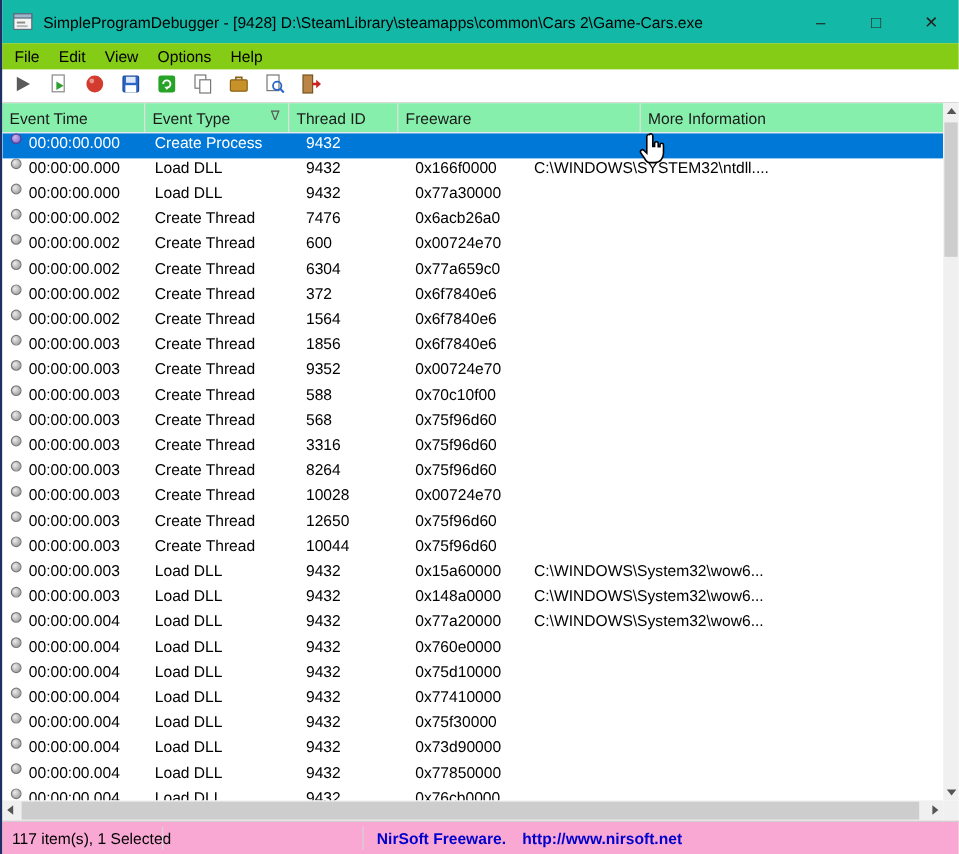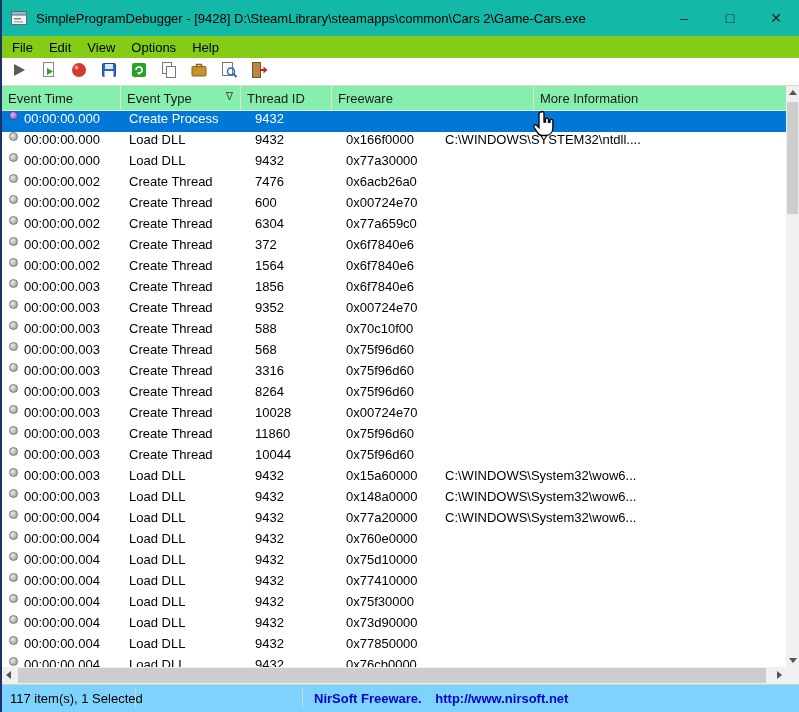--- a/index.html
+++ b/index.html
@@ -49,21 +49,21 @@
   .arr{width:0;height:0;position:absolute}
   .arr-up{left:3px;top:4px;border-left:4px solid transparent;border-right:4px solid transparent;border-bottom:5px solid #555}
   .arr-down{left:3px;bottom:4px;border-left:4px solid transparent;border-right:4px solid transparent;border-top:5px solid #555}
   .h-scroll{position:absolute;left:0;right:13px;bottom:28px;height:17px;background:#f0f0f0}
   .h-thumb{position:absolute;left:16px;top:1px;bottom:1px;width:748px;background:#cdcdcd}
   .arr-left{left:4px;top:4px;border-top:4px solid transparent;border-bottom:4px solid transparent;border-right:5px solid #555}
   .arr-right{right:4px;top:4px;border-top:4px solid transparent;border-bottom:4px solid transparent;border-left:5px solid #555}
   .scroll-corner{position:absolute;right:0;bottom:28px;width:13px;height:17px;background:#f0f0f0}
 
   
-  .statusbar{position:absolute;left:0;right:0;bottom:0;height:28px;background:#7dd3fc;border-top:1px solid #d0d0d0}
+  .statusbar{position:absolute;left:0;right:0;bottom:0;height:28px;background:#f9a8d4;border-top:1px solid #d0d0d0}
   .status-left{position:absolute;left:8px;top:6px}
   .status-div{position:absolute;top:4px;bottom:4px;width:1px;background:#d5d5d5}
   .div-1{left:133px}.div-2{left:300px}
   .nirsoft{position:absolute;left:312px;top:6px;font-weight:bold;color:var(--link-blue,#0000cc);white-space:nowrap}
   .nirsoft .url{margin-left:10px}
 
   .cursor{position:absolute;left:529px;top:110px;z-index:20;pointer-events:none}
 </style>
 </head>
 <body>
@@ -307,21 +307,21 @@
         <span class="cell cell-type">Create Thread</span>
         <span class="cell cell-thread">10028</span>
         <span class="cell cell-addr">0x00724e70</span>
         <span class="cell cell-file"></span>
         <span class="cell cell-info"></span>
       </div>
       <div class="row">
         <span class="row-icon icon-event"></span>
         <span class="cell cell-time">00:00:00.003</span>
         <span class="cell cell-type">Create Thread</span>
-        <span class="cell cell-thread">11860</span>
+        <span class="cell cell-thread">12650</span>
         <span class="cell cell-addr">0x75f96d60</span>
         <span class="cell cell-file"></span>
         <span class="cell cell-info"></span>
       </div>
       <div class="row">
         <span class="row-icon icon-event"></span>
         <span class="cell cell-time">00:00:00.003</span>
         <span class="cell cell-type">Create Thread</span>
         <span class="cell cell-thread">10044</span>
         <span class="cell cell-addr">0x75f96d60</span>

